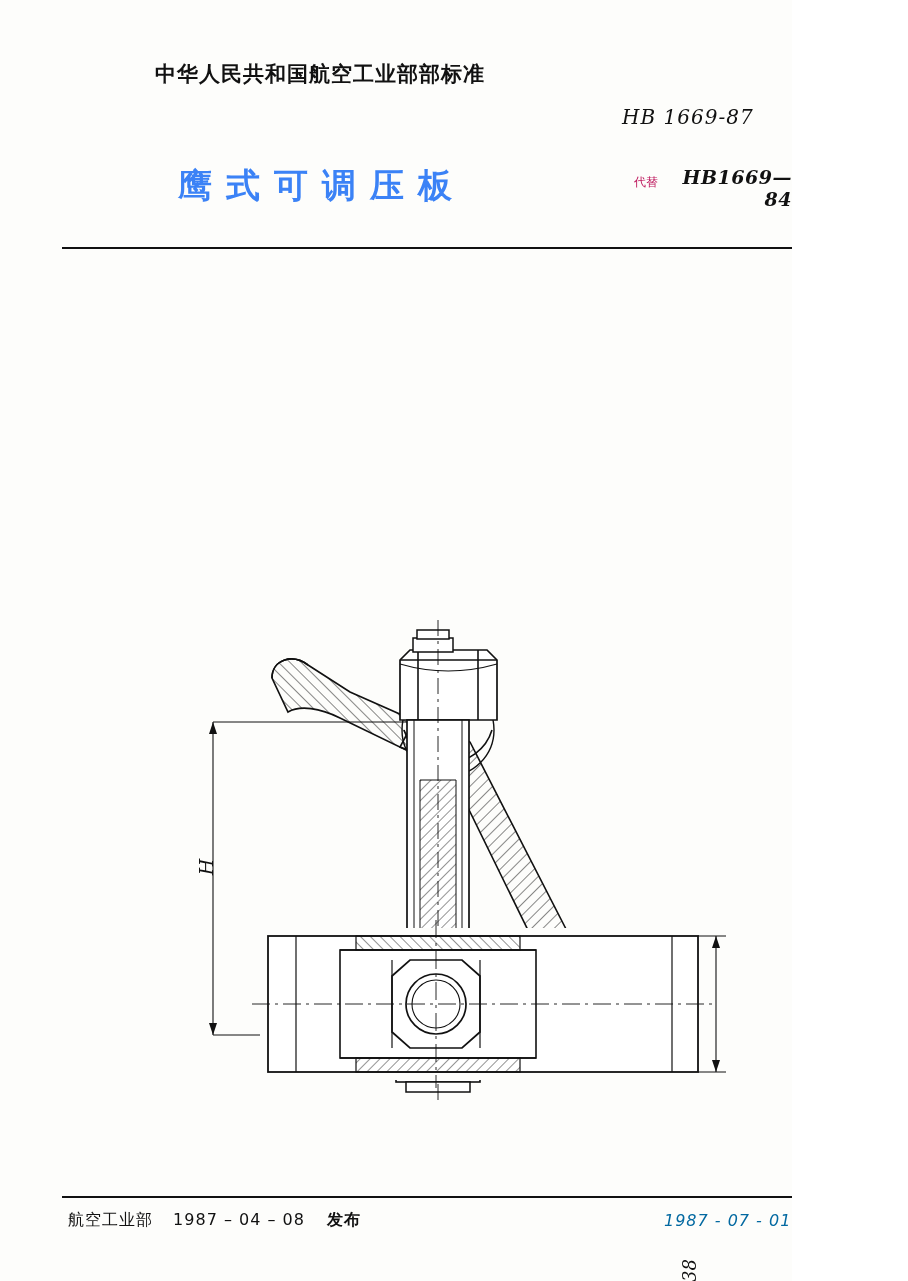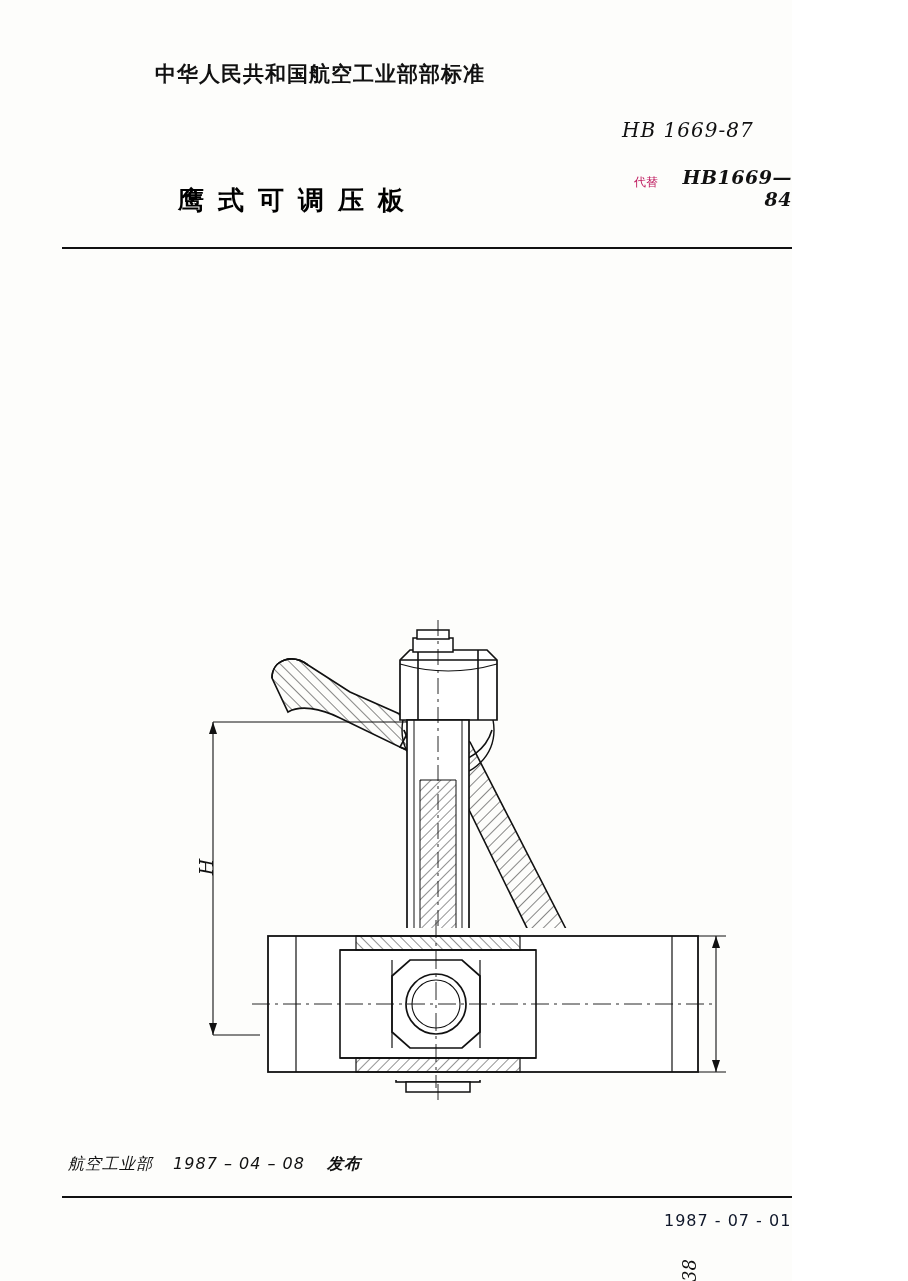--- a/index.html
+++ b/index.html
@@ -31,32 +31,30 @@
   }
   .std-number {
     position: absolute;
     left: 622px;
     top: 105px;
     font-size: 20px;
     color: #111;
     font-family: "DejaVu Serif", serif;
     font-style: italic;
     letter-spacing: 1px;
-    margin-top: 13px;
   }
   .doc-title {
     position: absolute;
     left: 178px;
     top: 163px;
-    font-size: 26px;
+    font-size: 34px;
     font-weight: bold;
     letter-spacing: 14px;
-    color: #000000;
-    font-family: "DejaVu Sans", sans-serif;
-    margin-top: 20px;
+    color: #3b82f6;
+    font-family: "DejaVu Sans", sans-serif;
   }
   .replaces-label {
     position: absolute;
     left: 634px;
     top: 174px;
     font-size: 12px;
     color: #be185d;
     font-family: "DejaVu Sans", sans-serif;
   }
   .replaces-value {
@@ -85,39 +83,39 @@
     top: 1196px;
     width: 784px;
     height: 0;
     border-top: 2px solid #111;
   }
 
   
   .footer-left {
     position: absolute;
     left: 68px;
-    top: 1154px;
+    top: 1210px;
     font-size: 16px;
     color: #111;
     font-family: "DejaVu Sans", sans-serif;
     letter-spacing: 1px;
-    font-style: italic;
   }
   .footer-left .fl-pub {
     font-weight: bold;
     margin-left: 16px;
   }
   .footer-right-date {
     position: absolute;
     left: 664px;
     top: 1211px;
     font-size: 16px;
-    color: #0f172a;
+    color: #0369a1;
     font-family: "DejaVu Sans", sans-serif;
     letter-spacing: 1px;
+    font-style: italic;
   }
   .footer-right-word {
     position: absolute;
     left: 812px;
     top: 1210px;
     font-size: 15px;
     font-weight: normal;
     color: #a21caf;
     font-family: "DejaVu Sans", sans-serif;
     text-align: right;

